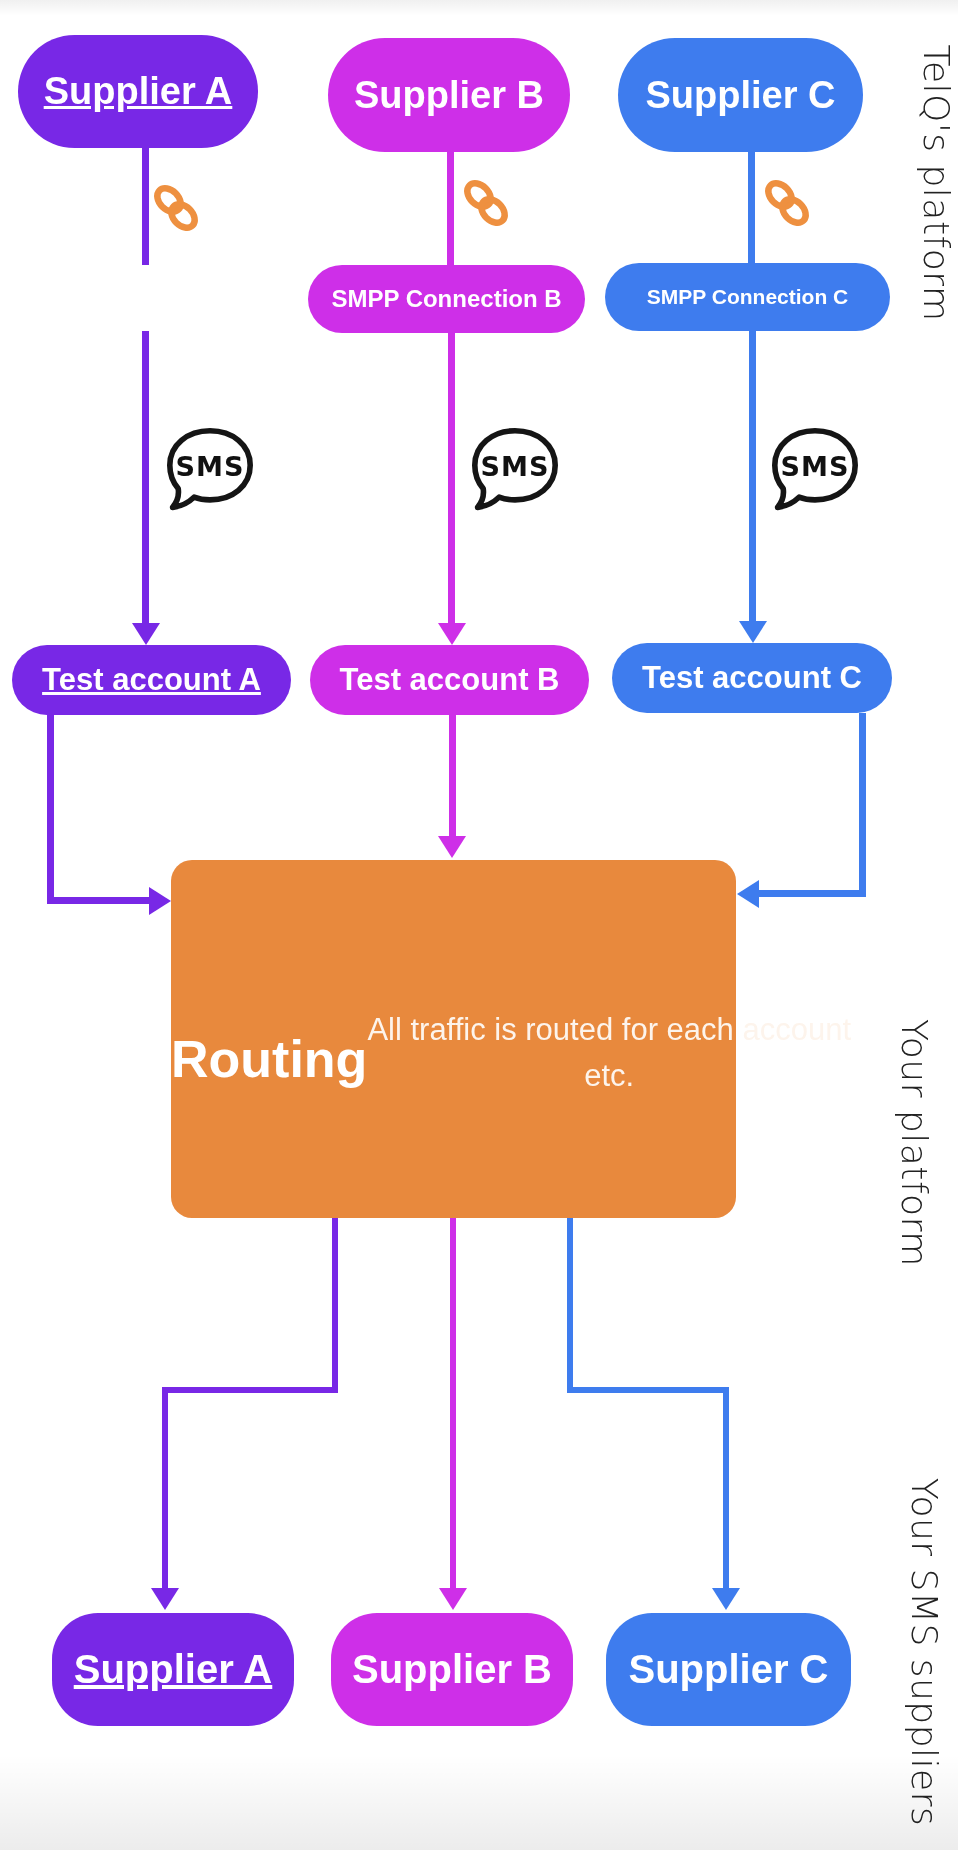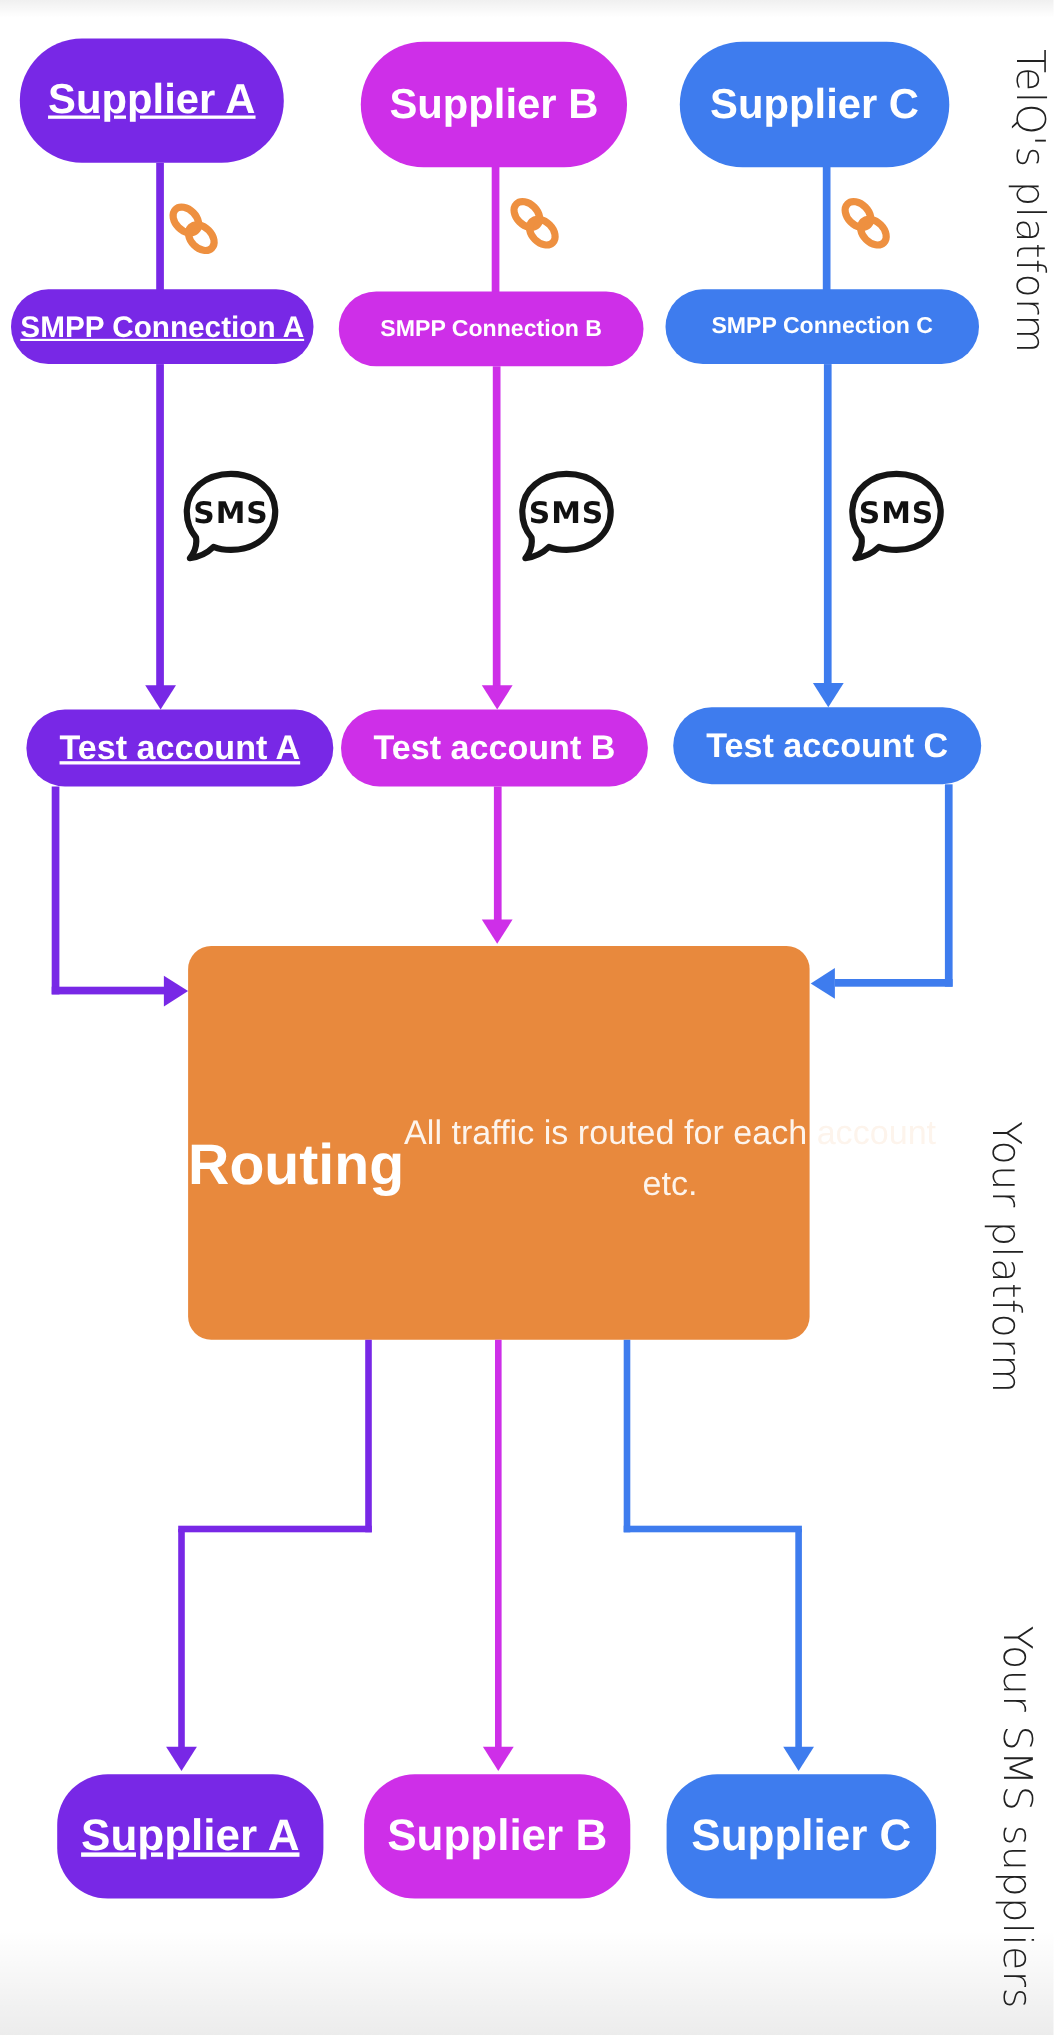--- a/index.html
+++ b/index.html
@@ -70,22 +70,21 @@
       <ellipse cx="33" cy="33" rx="13.5" ry="9.5" transform="rotate(45 33 33)"></ellipse>
     </g>
   </svg>
   <svg style="left:761px;top:178px" width="52" height="52" viewBox="0 0 52 52">
     <g fill="none" stroke="#EE9040" stroke-width="6.5">
       <ellipse cx="19" cy="17" rx="13.5" ry="9.5" transform="rotate(45 19 17)"></ellipse>
       <ellipse cx="33" cy="33" rx="13.5" ry="9.5" transform="rotate(45 33 33)"></ellipse>
     </g>
   </svg>
 
-  <div class="pill purple" style="left:10px;top:263px;width:275px;height:68px;border-radius:34px;font-size:27px">SMPP Connection A</div>
-  <div class="pill magenta" style="left:308px;top:265px;width:277px;height:68px;border-radius:34px;font-size:21px">SMPP Connection B</div>
+  <div class="pill magenta" style="left:308px;top:265px;width:277px;height:68px;border-radius:34px;font-size:24px">SMPP Connection B</div>
   <div class="pill blue" style="left:605px;top:263px;width:285px;height:68px;border-radius:34px;font-size:21px">SMPP Connection C</div>
 
   <div class="line lp" style="left:142px;top:331px;width:7px;height:294px"></div>
   <div class="arrow a-down-p" style="left:132px;top:623px"></div>
   <div class="line lm" style="left:448px;top:333px;width:7px;height:292px"></div>
   <div class="arrow a-down-m" style="left:438px;top:623px"></div>
   <div class="line lb" style="left:749px;top:331px;width:7px;height:292px"></div>
   <div class="arrow a-down-b" style="left:739px;top:621px"></div>
 
   <svg style="left:163px;top:427px" width="94" height="86" viewBox="0 0 100 92">
@@ -94,21 +93,21 @@
   </svg>
   <svg style="left:468px;top:427px" width="94" height="86" viewBox="0 0 100 92">
     <path d="M50 4 C74 4 93 19 93 41 C93 63 74 78 50 78 C44 78 38 77 33 75 C27 81 18 85 10 86 C15 80 17 73 16 66 C10 59 7 51 7 41 C7 19 26 4 50 4 Z" fill="#ffffff" stroke="#151515" stroke-width="6" stroke-linejoin="round"></path>
     <text class="sms-text" x="50" y="52" text-anchor="middle">SMS</text>
   </svg>
   <svg style="left:768px;top:427px" width="94" height="86" viewBox="0 0 100 92">
     <path d="M50 4 C74 4 93 19 93 41 C93 63 74 78 50 78 C44 78 38 77 33 75 C27 81 18 85 10 86 C15 80 17 73 16 66 C10 59 7 51 7 41 C7 19 26 4 50 4 Z" fill="#ffffff" stroke="#151515" stroke-width="6" stroke-linejoin="round"></path>
     <text class="sms-text" x="50" y="52" text-anchor="middle">SMS</text>
   </svg>
 
-  <div class="pill purple" style="left:24px;top:645px;width:279px;height:70px;border-radius:35px;font-size:31px">Test account A</div>
+  <div class="pill purple" style="left:12px;top:645px;width:279px;height:70px;border-radius:35px;font-size:31px">Test account A</div>
   <div class="pill magenta" style="left:310px;top:645px;width:279px;height:70px;border-radius:35px;font-size:31px">Test account B</div>
   <div class="pill blue" style="left:612px;top:643px;width:280px;height:70px;border-radius:35px;font-size:31px">Test account C</div>
 
   <div class="line lp" style="left:47px;top:715px;width:7px;height:189px"></div>
   <div class="line lp" style="left:47px;top:897px;width:103px;height:7px"></div>
   <div class="arrow a-right-p" style="left:149px;top:887px"></div>
 
   <div class="line lm" style="left:449px;top:715px;width:7px;height:123px"></div>
   <div class="arrow a-down-m" style="left:438px;top:836px"></div>
 

